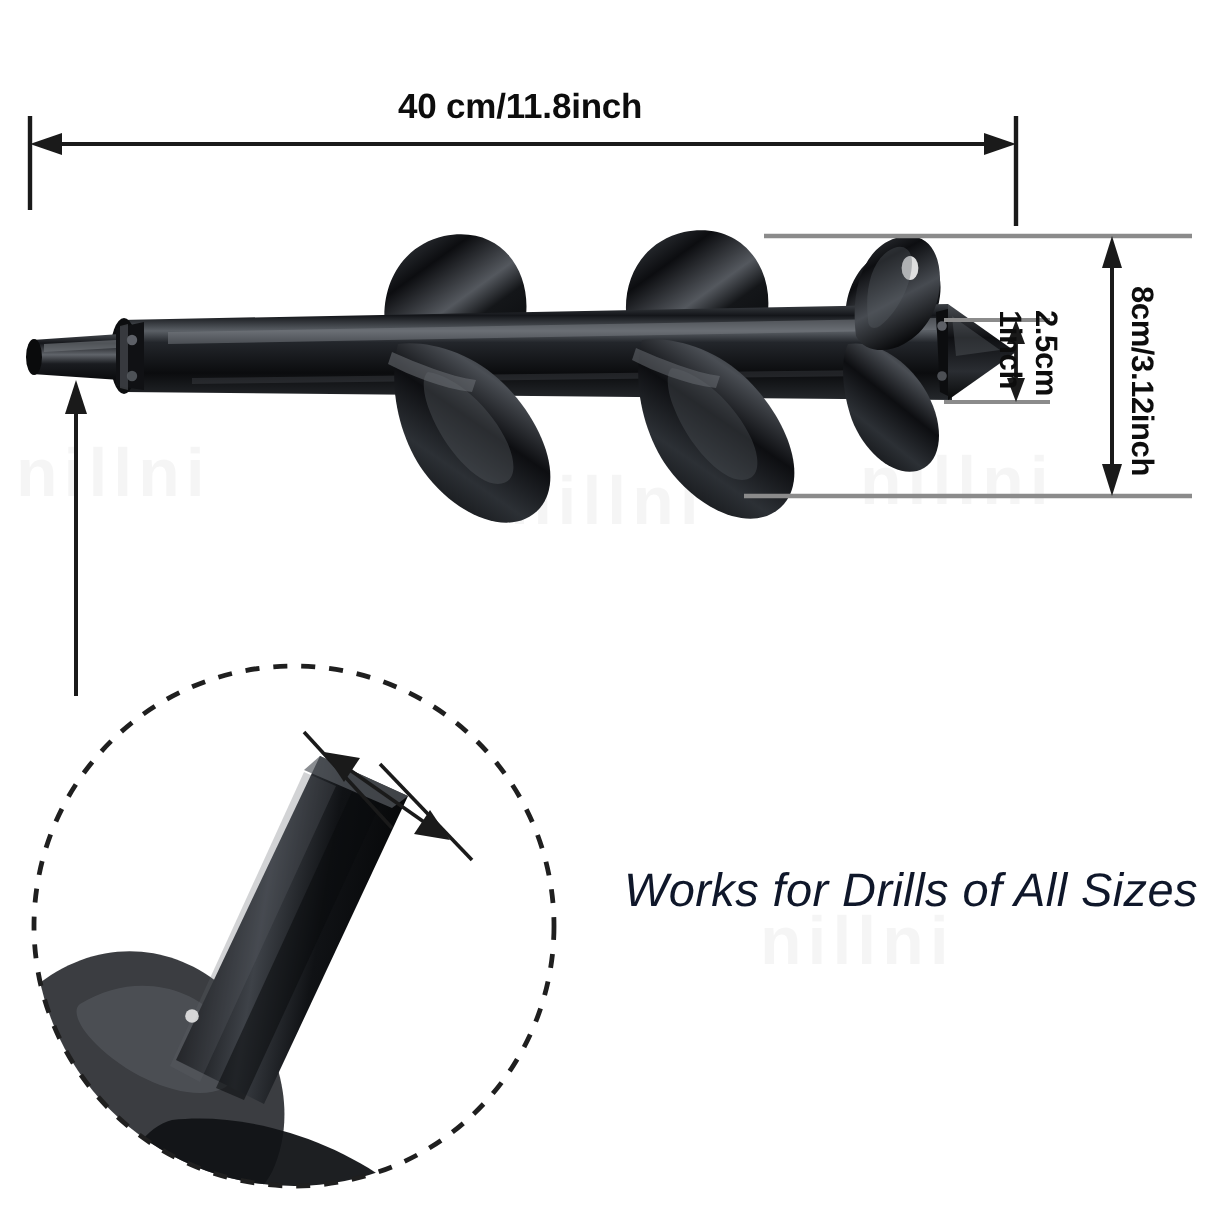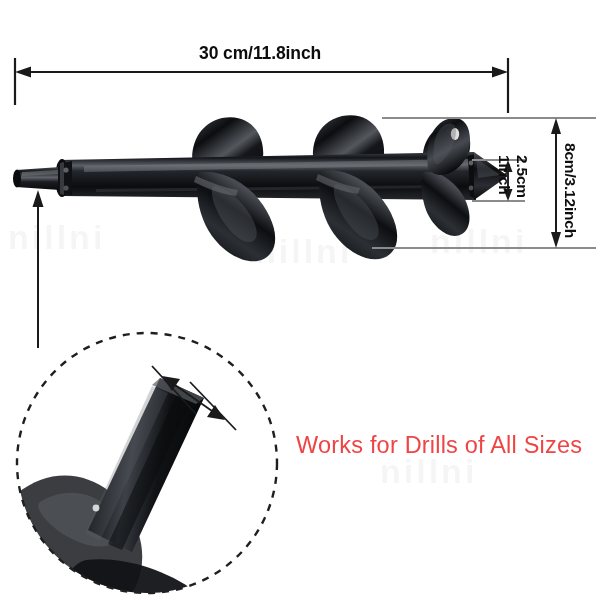--- a/index.html
+++ b/index.html
@@ -61,26 +61,27 @@
   #label-shank {
     left: 100px;
     top: 352px;
     font-size: 17.5px;
     font-weight: normal;
     color: #111;
     line-height: 1.32;
   }
   #label-shank .l2 { display: block; }
   #label-tagline {
-    left: 296px;
+    left: 312px;
     top: 434px;
     font-size: 23.5px;
     font-weight: normal;
-    color: #ef4444;
+    color: #0f172a;
     letter-spacing: 0.2px;
+    font-style: italic;
   }
   
   .wm {
     position: absolute;
     color: #000;
     opacity: 0.035;
     font-size: 34px;
     font-weight: bold;
     letter-spacing: 3px;
     user-select: none;
@@ -263,21 +264,21 @@
         <line x1="152" y1="366" x2="196" y2="414" stroke="#1a1a1a" stroke-width="1.8"></line>
         <line x1="190" y1="382" x2="236" y2="430" stroke="#1a1a1a" stroke-width="1.8"></line>
         <line x1="165" y1="378" x2="222" y2="418" stroke="#1a1a1a" stroke-width="1.8"></line>
         <polygon points="162,376 180,379 172,391" fill="#1a1a1a"></polygon>
         <polygon points="225,420 207,417 215,405" fill="#1a1a1a"></polygon>
       </g>
       <circle cx="147" cy="463" r="130" fill="none" stroke="#1f1f1f" stroke-width="2.4" stroke-dasharray="7 7" stroke-linecap="butt"></circle>
     </g>
   </svg>
 
-  <div class="lbl" id="label-length">30 cm/11.8inch</div>
+  <div class="lbl" id="label-length">40 cm/11.8inch</div>
 
   <div class="lbl" id="label-diameter-small"><span>2.5cm</span><span class="l2">1inch</span></div>
 
   <div class="lbl" id="label-diameter-large">8cm/3.12inch</div>
 
 
   <div class="lbl" id="label-tagline">Works for Drills of All Sizes</div>
 
 </div>
 

